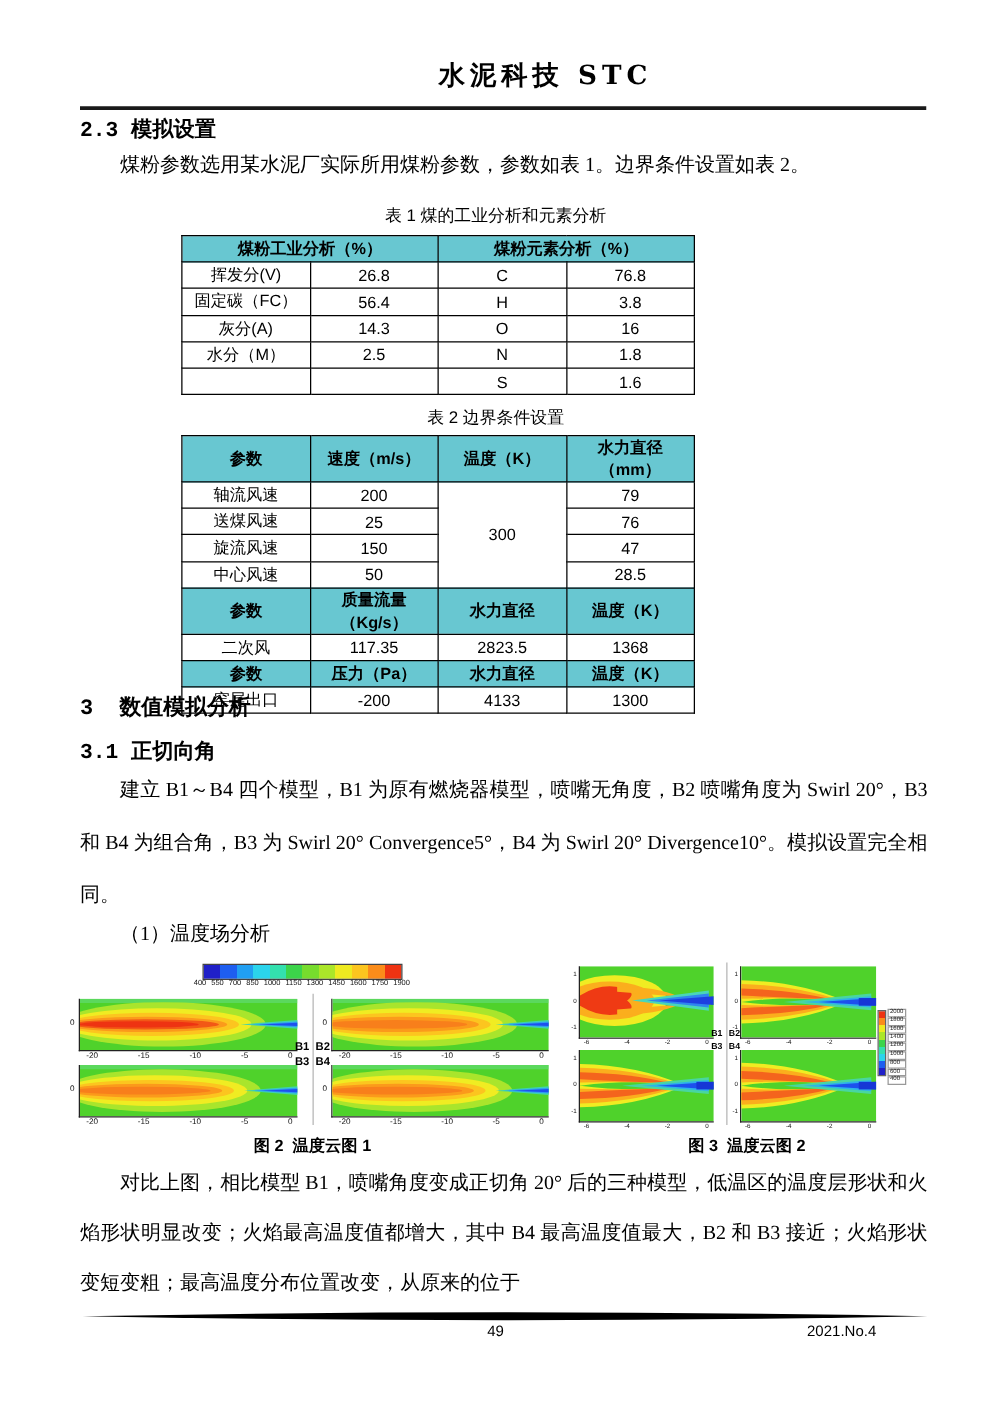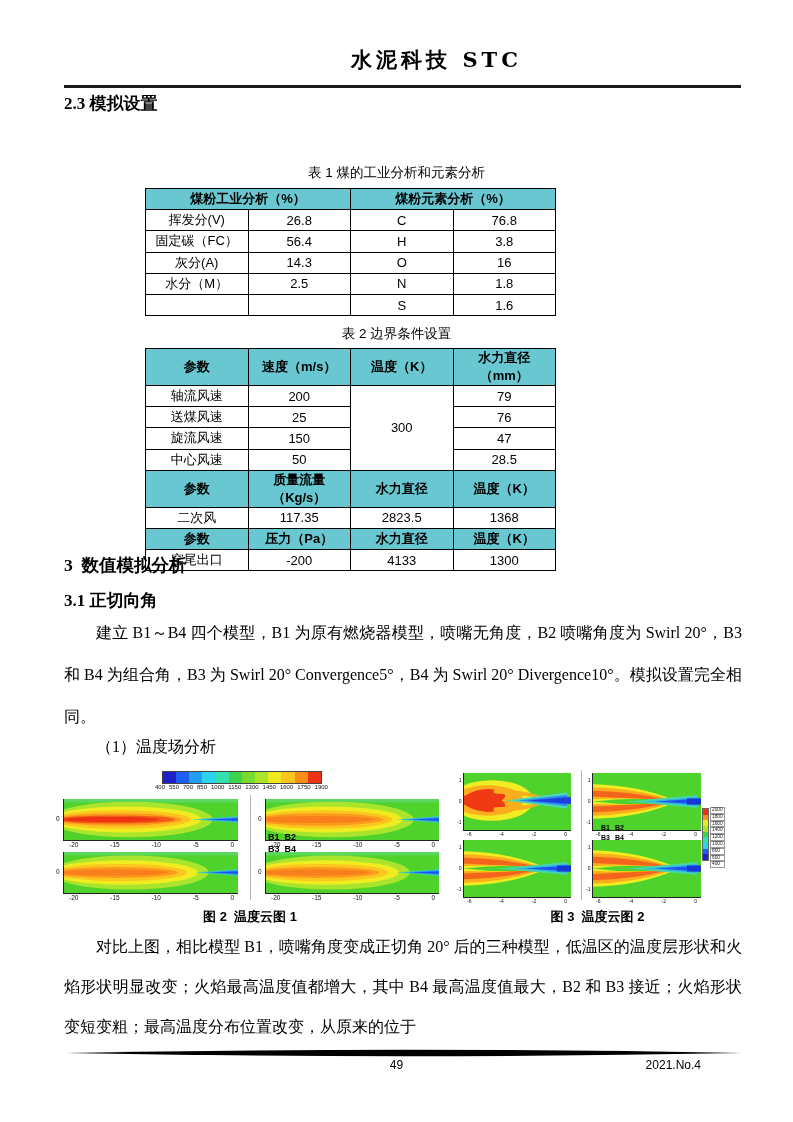--- a/index.html
+++ b/index.html
@@ -4,21 +4,21 @@
 <style>
   html,body{margin:0;padding:0;background:#fff;}
   .page{position:relative;width:793px;height:1122px;background:#fff;color:#000;
         font-family:"Liberation Serif","DejaVu Serif",serif;overflow:hidden;}
 
   
   .journal-title{position:absolute;top:46px;left:0;width:100%;text-align:center;
     font-size:21px;font-weight:bold;letter-spacing:4px;font-family:"DejaVu Serif","Liberation Serif",serif;margin-left:40px;}
   .header-rule{position:absolute;top:85px;left:64px;width:677px;height:2.5px;background:#1a1a1a;}
 
-  .h-sec{position:absolute;left:64px;font-family:Liberation Serif, serif;
+  .h-sec{position:absolute;left:64px;font-family:Liberation Mono, monospace;
     font-weight:bold;font-size:17px;white-space:pre;}
   .h-23{top:92px;}
   .h-3{top:553px;font-size:17.5px;}
   .h-31{top:589px;}
 
   .para{position:absolute;left:64px;width:678px;font-size:16px;text-indent:2em;text-align:justify;}
   .p1{top:121px;line-height:24px;}
   .p2{top:612px;line-height:42px;}
   .p3{top:927px;line-height:40px;}
   .item1{position:absolute;left:64px;top:737px;font-size:16px;text-indent:2em;}
@@ -43,21 +43,21 @@
   .panel{position:absolute;border-left:1px solid #222;border-bottom:1px solid #222;}
   .panel svg{display:block;width:100%;height:100%;}
   .xticks{position:absolute;display:flex;justify-content:space-between;
     font-family:"Liberation Sans","DejaVu Sans",sans-serif;color:#111;}
   .fig2 .xticks{font-size:6.5px;}
   .fig3 .xticks{font-size:5px;}
   .ytick0{position:absolute;font-family:"Liberation Sans",sans-serif;font-size:6.5px;color:#111;}
   .yticks{position:absolute;display:flex;flex-direction:column;justify-content:space-between;
     align-items:flex-end;font-family:"Liberation Sans",sans-serif;font-size:5px;color:#111;}
   .mid-labels{position:absolute;display:flex;justify-content:space-between;
-    font-family:"Liberation Sans","DejaVu Sans",sans-serif;font-weight:bold;color:#000;margin-left:32px;}
+    font-family:"Liberation Sans","DejaVu Sans",sans-serif;font-weight:bold;color:#000;}
   .fig2 .mid-labels{width:28px;left:176px;font-size:9px;}
   .fig3 .mid-labels{width:23px;left:114px;font-size:7px;}
   .vdivider{position:absolute;width:1px;background:#b5b5b5;}
 
   
   .colorbar{position:absolute;left:102px;top:6px;width:158px;height:11px;border:1px solid #444;
     background:linear-gradient(to right,
       #2020c8 0 8.3%,#1e5ef0 8.3% 16.6%,#219ff2 16.6% 25%,#2bd4ec 25% 33.3%,
       #33e0ae 33.3% 41.6%,#3cd44a 41.6% 50%,#77dc2d 50% 58.3%,#abe629 58.3% 66.6%,
       #eeea20 66.6% 75%,#fcc51f 75% 83.3%,#fb8c1a 83.3% 91.6%,#ee3312 91.6% 100%);}
@@ -89,20 +89,21 @@
 </style>
 </head>
 <body>
 
 <div class="page">
 
   <div class="journal-title">水泥科技 STC</div>
   <div class="header-rule"></div>
 
   <div class="h-sec h-23">2.3 模拟设置</div>
+  <div class="para p1">煤粉参数选用某水泥厂实际所用煤粉参数，参数如表 1。边界条件设置如表 2。</div>
 
   <div class="tbl-caption cap1">表 1 煤的工业分析和元素分析</div>
   <table class="tbl tbl1">
     <tbody>
         <tr>
       <td class="hd" colspan="2">煤粉工业分析（%）</td>
       <td class="hd" colspan="2">煤粉元素分析（%）</td>
     </tr>
     <tr>
       <td>挥发分(V)</td>

